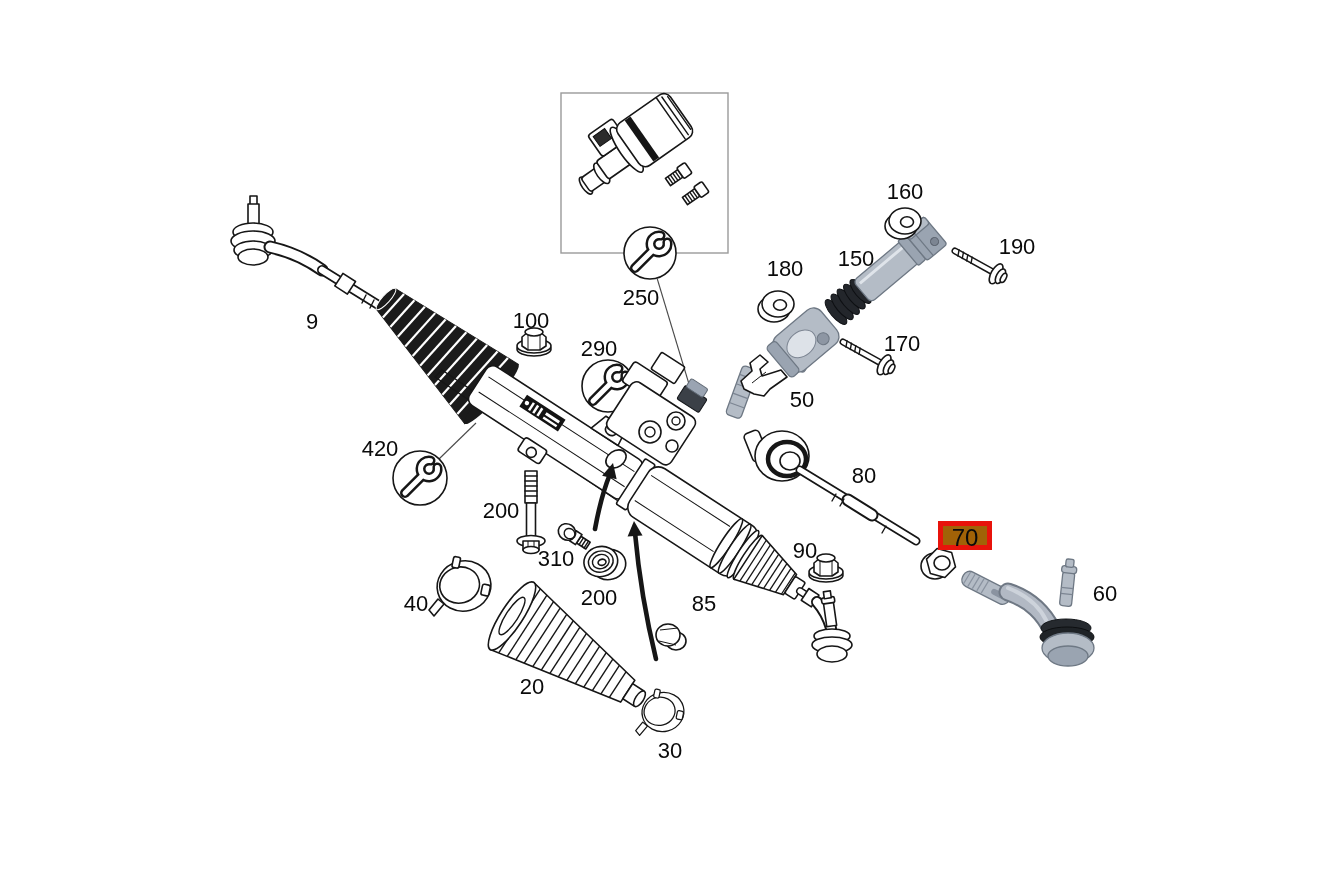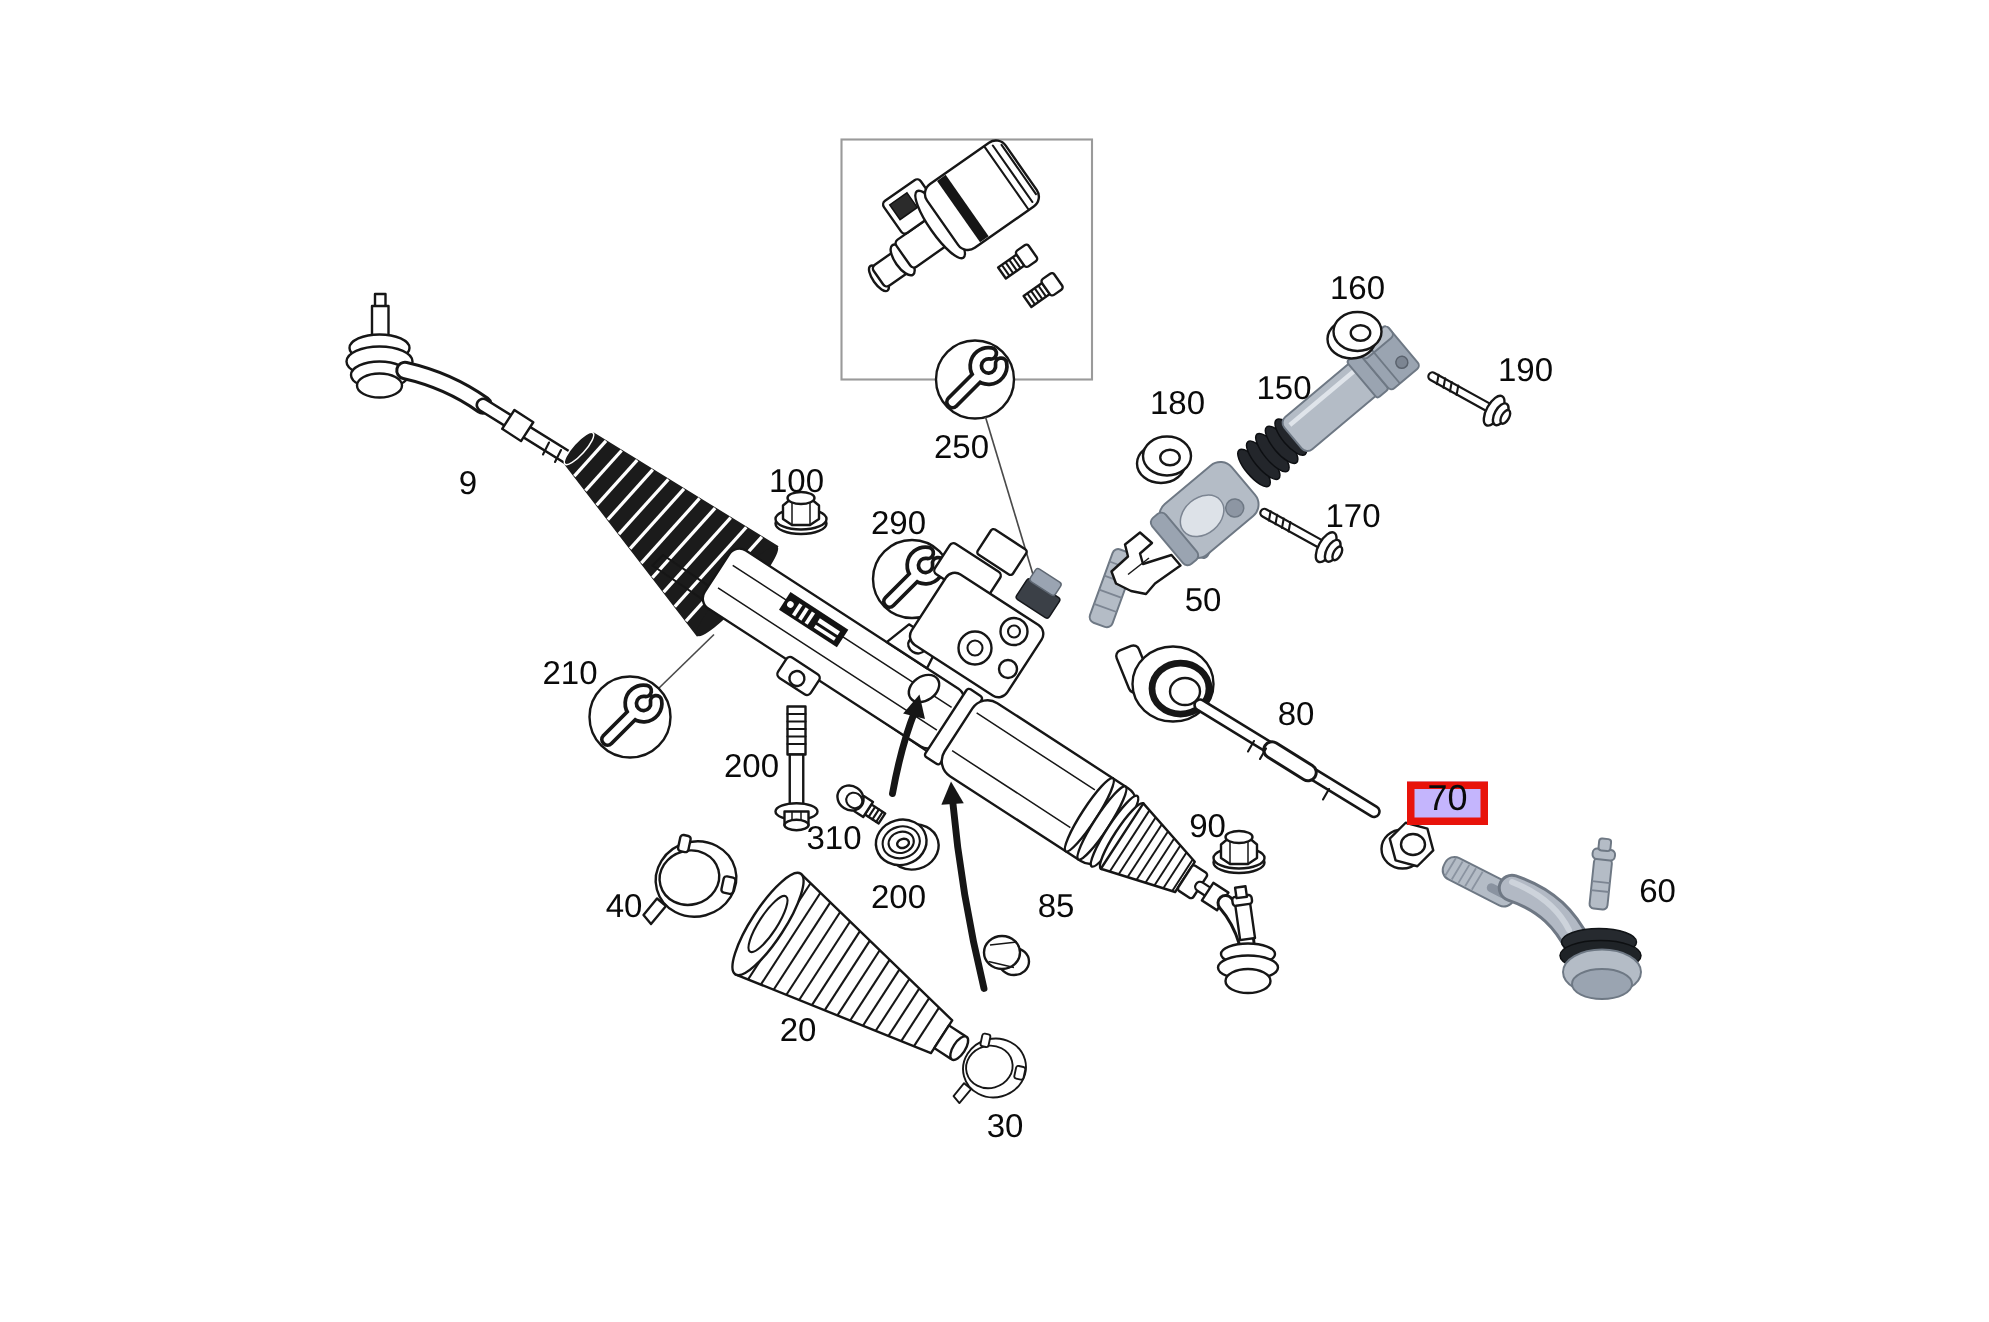--- a/index.html
+++ b/index.html
@@ -15,21 +15,21 @@
   .dk{fill:#23262b;stroke:#0d0f12;stroke-width:1;}
   .gray{fill:#b4bcc6;stroke:#6e7884;stroke-width:1.3;}
   .gray2{fill:#9aa4b1;stroke:#6e7884;stroke-width:1.3;}
   .ld{stroke:#4a4a4a;stroke-width:1.1;fill:none;}
   .arrowstem{stroke:#161616;stroke-width:4.6;fill:none;stroke-linecap:round;}
   .arrowhead{fill:#161616;stroke:none;}
   
   .callout{position:absolute;transform:translate(-50%,-50%);font-size:22px;color:#0a0a0a;
            white-space:nowrap;line-height:1;}
   .highlight-box{position:absolute;border:5px solid #e8130b;box-sizing:border-box;
-                 display:flex;align-items:flex-end;justify-content:center;background:#c4b5fd;}
+                 display:flex;align-items:flex-start;justify-content:center;background:#a16207;}
   .highlight-box .callout-inline{font-size:24px;color:#0a0a0a;line-height:1;}
 </style>
 </head>
 <body>
 
 <div class="stage">
 
   <svg class="artwork" width="1326" height="881" viewBox="0 0 1326 881">
     <defs>
       <g id="wrench">
@@ -371,21 +371,21 @@
   <div class="callout" style="left:704px;top:604px">85</div>
   <div class="callout" style="left:805px;top:551px">90</div>
   <div class="callout" style="left:501px;top:511px">200</div>
   <div class="callout" style="left:531px;top:321px">100</div>
   <div class="callout" style="left:856px;top:259px">150</div>
   <div class="callout" style="left:905px;top:192px">160</div>
   <div class="callout" style="left:902px;top:344px">170</div>
   <div class="callout" style="left:785px;top:269px">180</div>
   <div class="callout" style="left:1017px;top:247px">190</div>
   <div class="callout" style="left:641px;top:298px">250</div>
-  <div class="callout" style="left:380px;top:449px">210</div>
+  <div class="callout" style="left:380px;top:449px">420</div>
   <div class="callout" style="left:599px;top:349px">290</div>
   <div class="callout" style="left:599px;top:598px">200</div>
   <div class="callout" style="left:556px;top:559px">310</div>
 
   <div class="highlight-box" style="left: 938px; top: 521px; width: 54px; height: 29px; border-color: rgb(232, 19, 11);">
     <span class="callout-inline">70</span>
   </div>
 
 </div>
 

